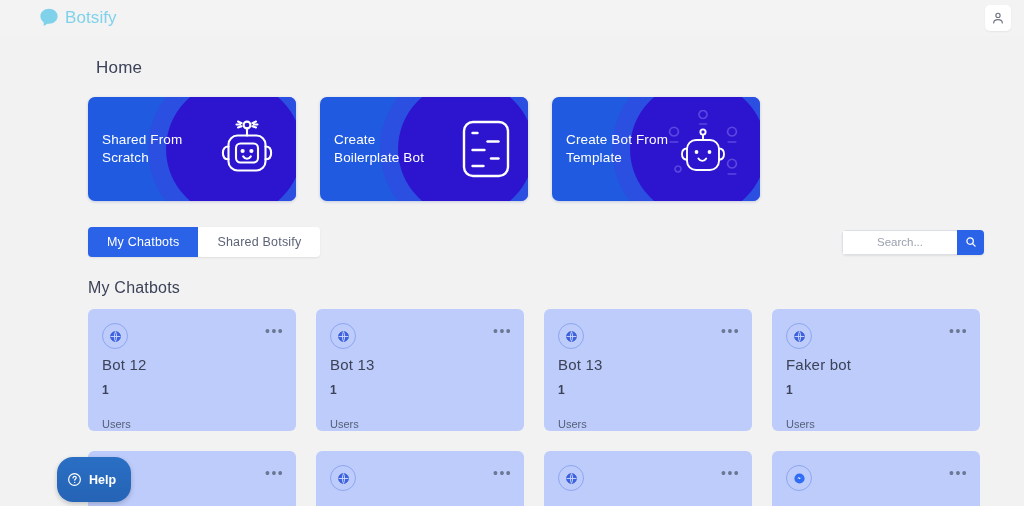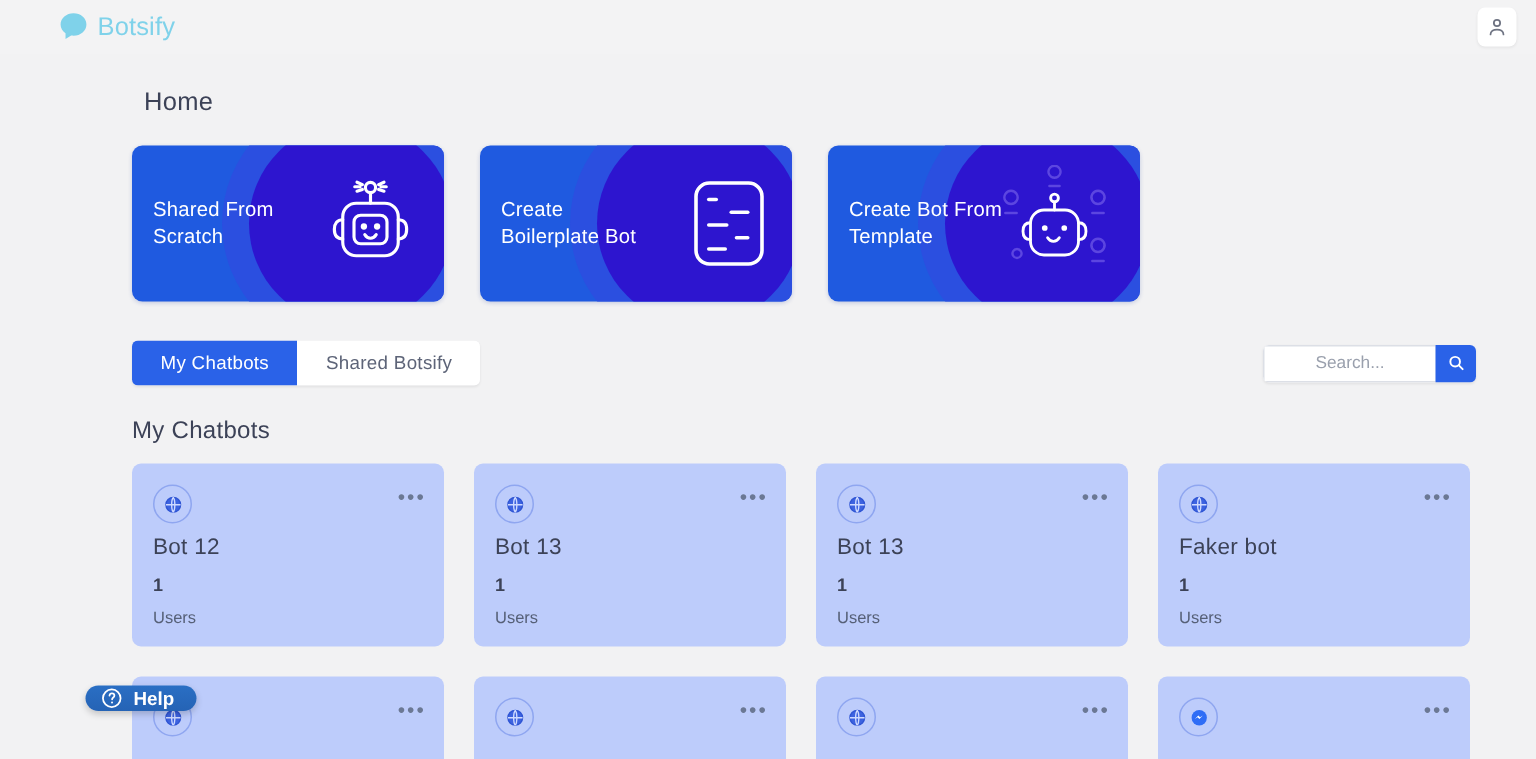--- a/index.html
+++ b/index.html
@@ -228,31 +228,31 @@
     letter-spacing: .2px;
   }
   .bot-count {
     margin-top: 11px;
     font-size: 12px;
     font-weight: bold;
     color: #3c4257;
     line-height: 13px;
   }
   .bot-users-label {
-    margin-top: 9px;
+    margin-top: 21px;
     font-size: 11px;
     color: #566077;
   }
 
   
   .help-btn {
     position: absolute;
     left: 57px;
     top: 457px;
-    height: 17px;
+    height: 45px;
     padding: 0 15px 0 10px;
     border-radius: 16px;
     background: linear-gradient(180deg,#2a6fc4 0%,#2563b5 100%);
     color: #ffffff;
     display: flex;
     align-items: center;
     gap: 7px;
     font-size: 12.5px;
     font-weight: bold;
     box-shadow: 0 2px 5px rgba(0,0,0,.2);

